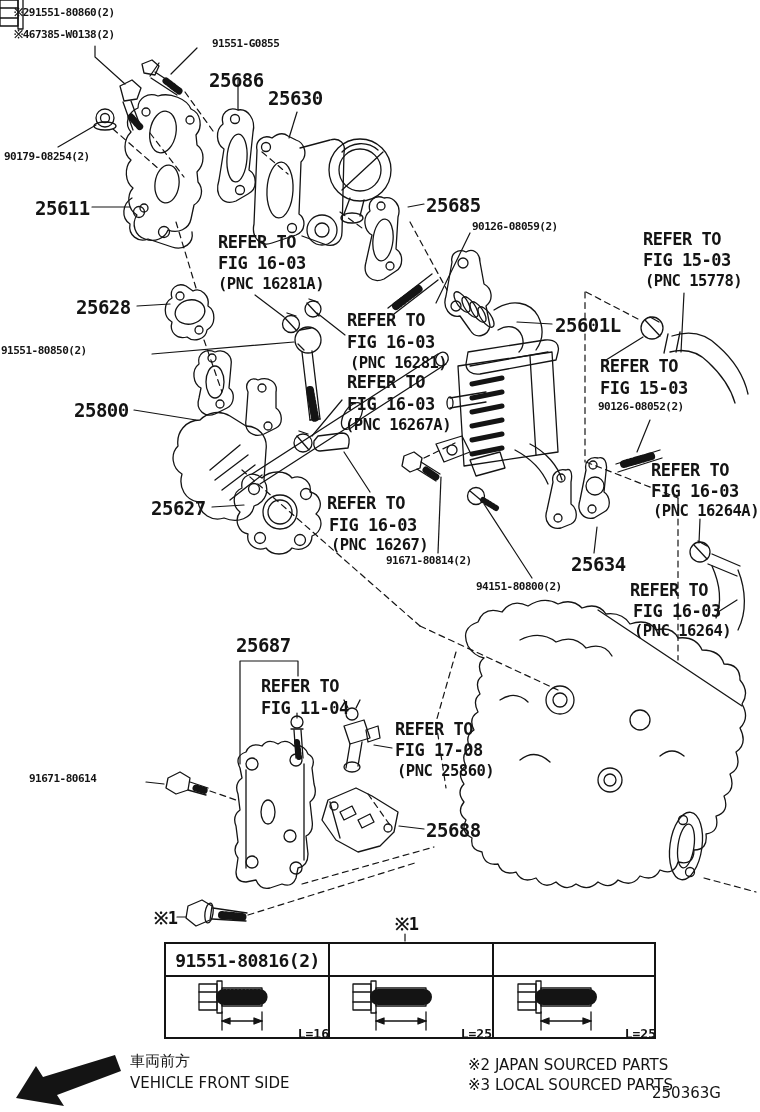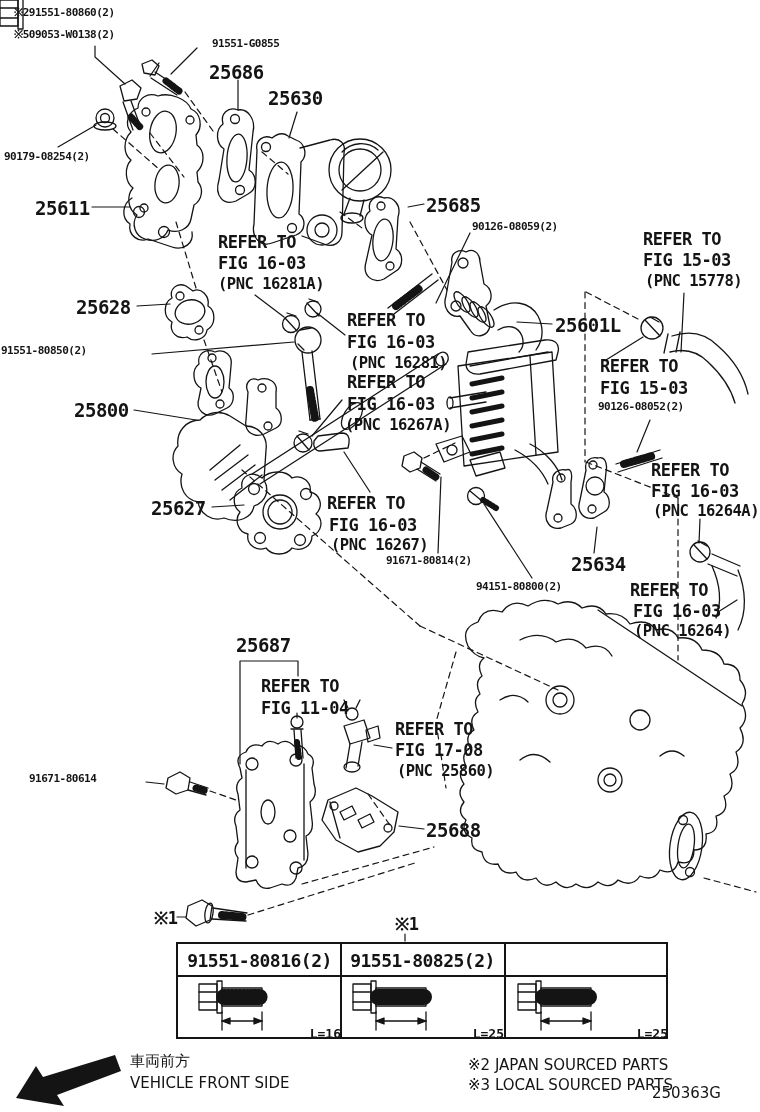--- a/index.html
+++ b/index.html
@@ -7,21 +7,21 @@
          font-family:"DejaVu Sans Mono",monospace;color:#141414;}
   #art{position:absolute;left:0;top:0;z-index:1;}
   .lbl{position:absolute;z-index:3;font-weight:700;white-space:nowrap;line-height:1;letter-spacing:-0.5px;}
   .pn{font-size:19px;}
   .pn2{font-size:11px;}
   .ref{font-size:17px;}
   .pnc{font-size:15.5px;}
   .mark{font-size:17px;}
   .note{position:absolute;z-index:3;font-family:"DejaVu Sans",sans-serif;font-weight:400;
         font-size:15px;white-space:nowrap;line-height:1;}
-  .tbl{position:absolute;z-index:2;left:176px;top:942px;width:492px;height:97px;border:2px solid #141414;box-sizing:border-box;}
+  .tbl{position:absolute;z-index:2;left:164px;top:942px;width:492px;height:97px;border:2px solid #141414;box-sizing:border-box;}
   .tbl .vline{position:absolute;top:0;bottom:0;width:0;border-left:2px solid #141414;}
   .tbl .hline{position:absolute;left:0;right:0;top:31px;height:0;border-top:2px solid #141414;}
   .tbl .th{position:absolute;top:6px;width:163px;text-align:center;font-weight:700;font-size:18px;letter-spacing:-0.5px;}
   .tbl .dim{position:absolute;top:82px;width:163px;text-align:right;font-weight:700;font-size:13px;}
 </style>
 </head>
 <body>
 
 <div id="stage">
 
@@ -329,23 +329,23 @@
     <path d="M210,791 L236,800"></path>
     <path d="M368,794 L392,828"></path>
     <path d="M704,878 L756,892"></path>
     <path d="M456,652 L436,722 L446,788"></path>
   </g>
 
   <polygon points="115,1055 121,1071 57,1095 64,1106 16,1098 36,1066 43,1077" fill="#141414" stroke="none"></polygon>
 </svg>
 
 <div class="lbl pn2" style="left:14px;top:7px">※291551-80860(2)</div>
-<div class="lbl pn2" style="left:14px;top:29px">※509053-W0138(2)</div>
+<div class="lbl pn2" style="left:14px;top:29px">※467385-W0138(2)</div>
 <div class="lbl pn2" style="left:212px;top:38px">91551-G0855</div>
-<div class="lbl pn" style="left:209px;top:63px">25686</div>
+<div class="lbl pn" style="left:209px;top:71px">25686</div>
 <div class="lbl pn" style="left:268px;top:89px">25630</div>
 <div class="lbl pn2" style="left:4px;top:151px">90179-08254(2)</div>
 <div class="lbl pn" style="left:35px;top:199px">25611</div>
 <div class="lbl pn" style="left:426px;top:196px">25685</div>
 <div class="lbl pn2" style="left:472px;top:221px">90126-08059(2)</div>
 
 <div class="lbl ref" style="left:643px;top:231px">REFER TO</div>
 <div class="lbl ref" style="left:643px;top:252px">FIG 15-03</div>
 <div class="lbl pnc" style="left:645px;top:274px">(PNC 15778)</div>
 
@@ -401,21 +401,20 @@
 <div class="lbl pn" style="left:426px;top:821px">25688</div>
 
 <div class="lbl mark" style="left:154px;top:910px">※1</div>
 <div class="lbl mark" style="left:395px;top:916px">※1</div>
 
 <div class="tbl">
   <div class="vline" style="left:162px"></div>
   <div class="vline" style="left:326px"></div>
   <div class="hline"></div>
   <div class="th" style="left:0">91551-80816(2)</div>
-  <div class="th" style="left:163px">91551-80825(2)</div>
   <div class="dim" style="left:0">L=16</div>
   <div class="dim" style="left:163px">L=25</div>
   <div class="dim" style="left:327px">L=25</div>
 </div>
 
 <div class="note" style="left:130px;top:1054px">車両前方</div>
 <div class="note" style="left:130px;top:1076px">VEHICLE FRONT SIDE</div>
 <div class="note" style="left:468px;top:1058px">※2 JAPAN SOURCED PARTS</div>
 <div class="note" style="left:468px;top:1078px">※3 LOCAL SOURCED PARTS</div>
 <div class="note" style="left:652px;top:1086px">250363G</div>

